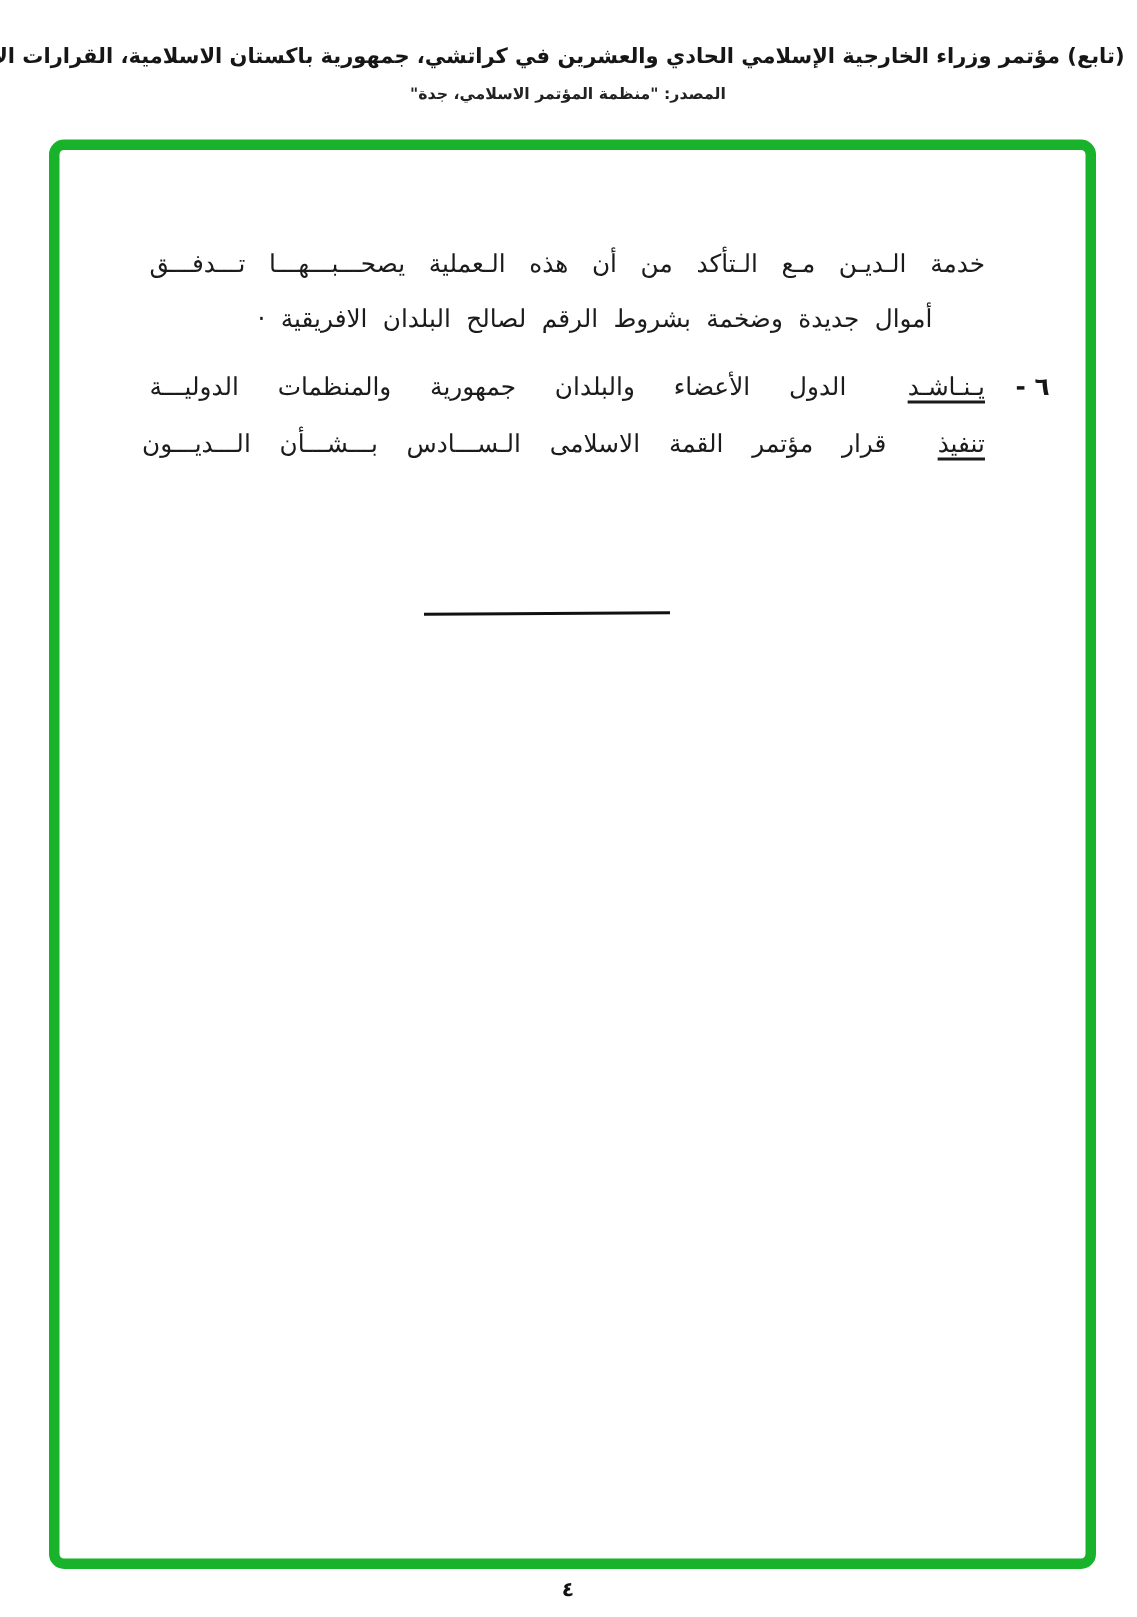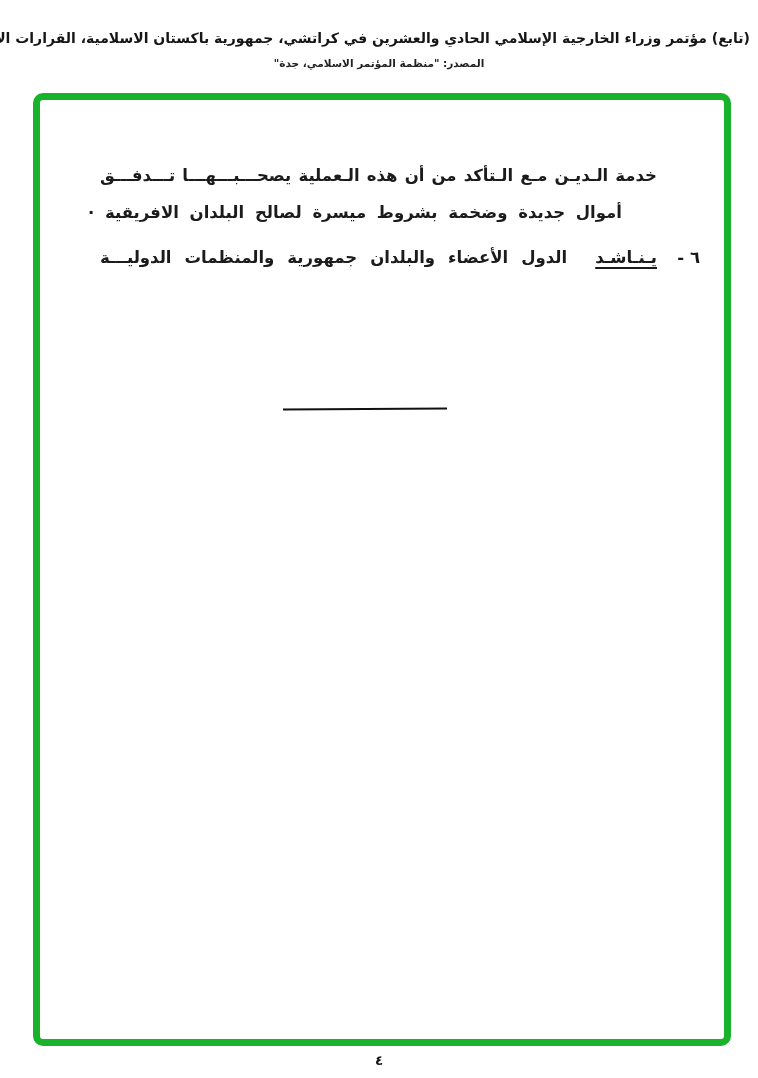--- a/index.html
+++ b/index.html
@@ -32,21 +32,21 @@
     left:33px;top:93px;
     width:684px;height:939px;
     border:7px solid #18b32b;
     border-radius:10px;
     box-sizing:content-box;
     background:transparent;
   }
   
   .bline{
     position:absolute;
-    font-size:16.5px;font-weight:700;
+    font-size:16.5px;font-weight:400;
     direction:rtl;
     white-space:nowrap;
     color:#1b1b1b;
   }
   .just{
     white-space:normal;
     text-align:justify;
     text-align-last:justify;
     -moz-text-align-last:justify;
   }
@@ -83,25 +83,29 @@
 <body>
 
 <div class="page">
 
   <div class="hdr1">(تابع) مؤتمر وزراء الخارجية الإسلامي الحادي والعشرين في كراتشي، جمهورية باكستان الاسلامية، القرارات الاقتصادية، القرار الرقم ٢١/٥ -٦٠ق</div>
   <div class="hdr2">المصدر: "منظمة المؤتمر الاسلامي، جدة"</div>
 
   <div class="frame" style="border-color: rgb(24, 179, 43);"></div>
 
   <div class="bline just p1l1">خدمة الـديـن مـع الـتأكد من أن هذه الـعملية يصحـــبـــهـــا تـــدفـــق</div>
-  <div class="bline p1l2">أموال جديدة وضخمة بشروط ميسرة لصالح البلدان الافريقية ·</div>
+  <div class="bline p1l2">أموال جديدة وضخمة بشروط الرقم لصالح البلدان الافريقية ·</div>
 
   <div class="i6marker">٦ -</div>
   <div class="bline just i6l1">
     <span class="uline">يـنـاشـد</span>
     <span>الدول الأعضاء والبلدان جمهورية والمنظمات الدوليـــة</span>
+  </div>
+  <div class="bline just i6l2">
+    <span class="uline">تنفيذ</span>
+    <span>قرار مؤتمر القمة الاسلامى الـســـادس بـــشـــأن الـــديـــون</span>
   </div>
 
   <div class="rule"></div>
 
   <div class="pnum">٤</div>
 
 </div>
 
 </body></html>

